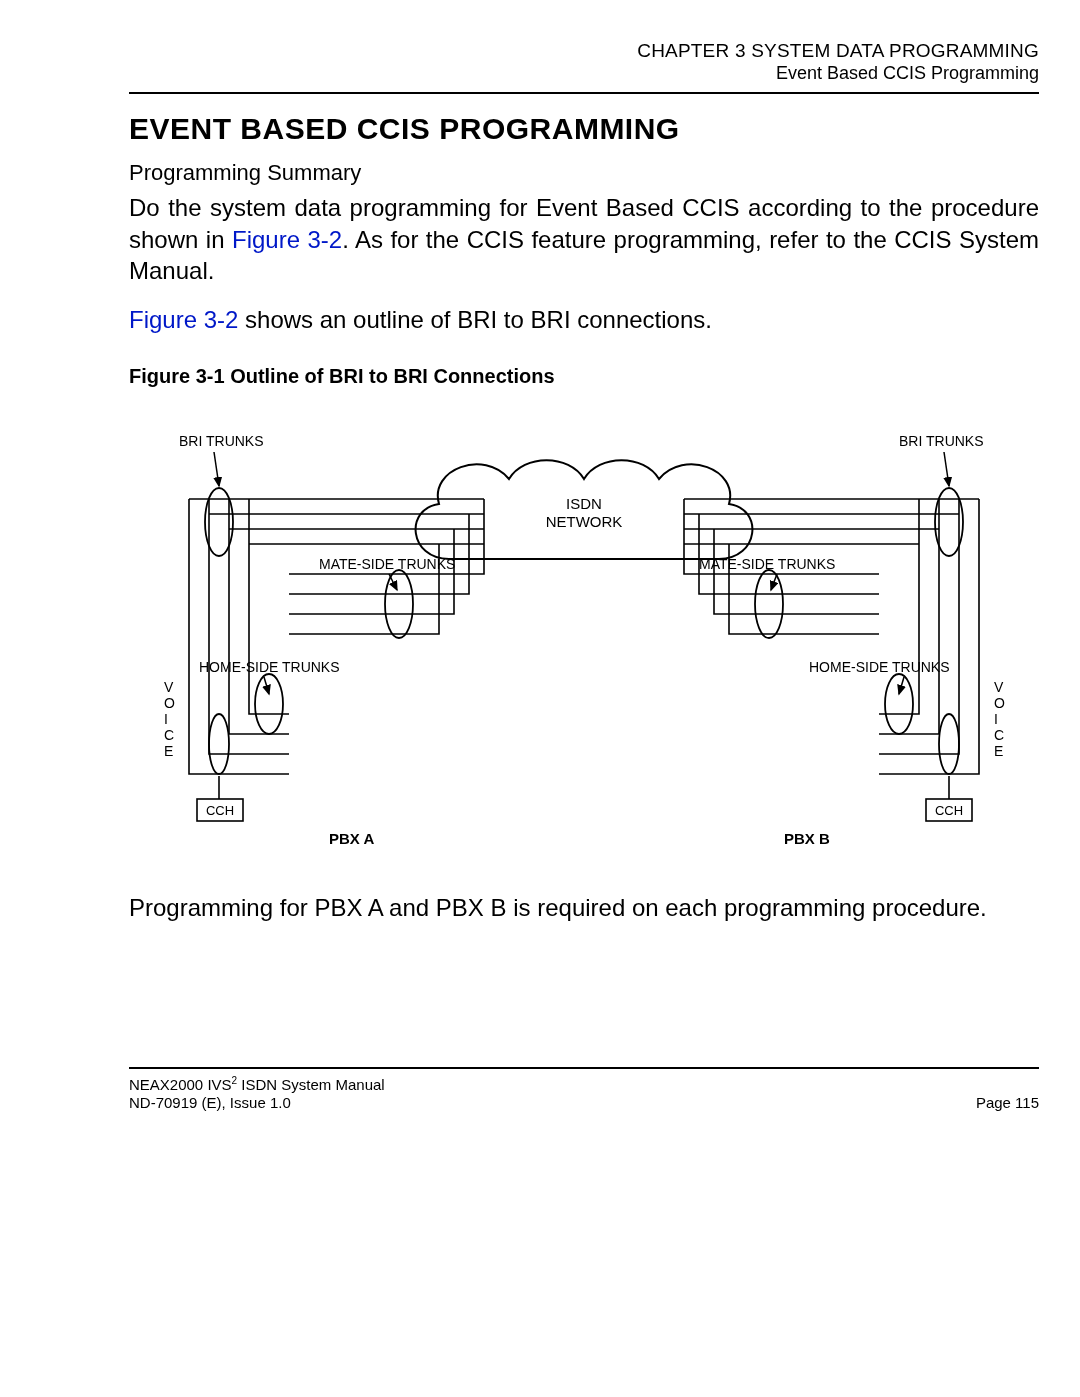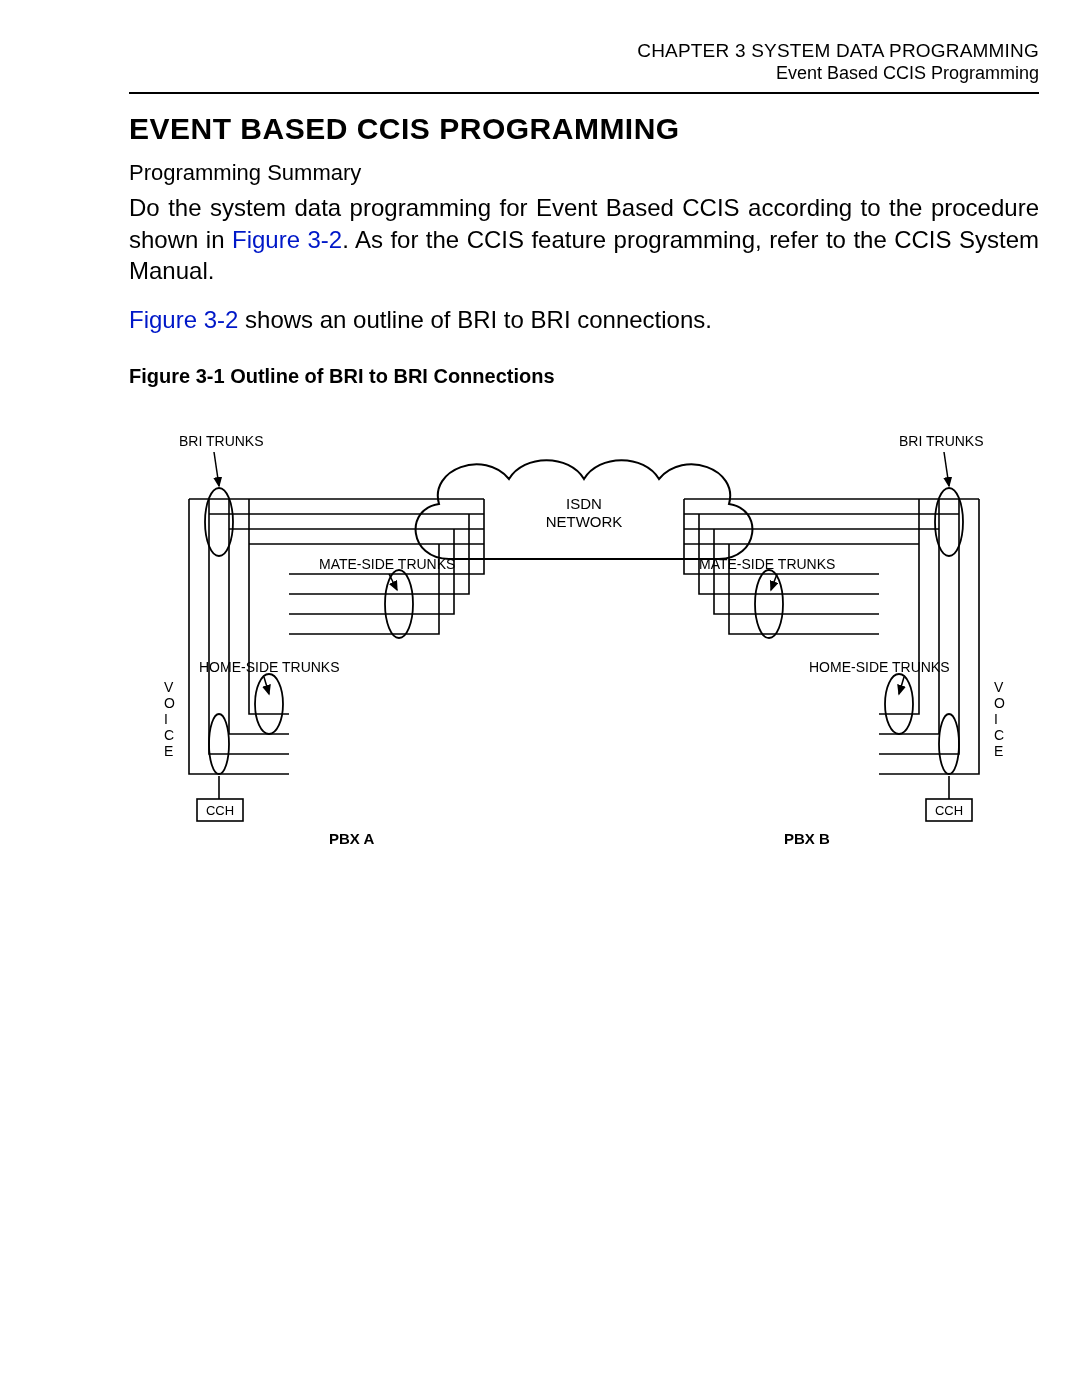--- a/index.html
+++ b/index.html
@@ -203,15 +203,26 @@
         <line x1="820" y1="372" x2="820" y2="395" stroke="#000" stroke-width="1.6"></line>
         <rect x="797" y="395" width="46" height="22" fill="#fff" stroke="#000" stroke-width="1.6"></rect>
         <text x="820" y="411" text-anchor="middle" font-size="13">CCH</text>
       </g>
 
       <text x="200" y="440" font-size="15" font-weight="bold">PBX A</text>
       <text x="655" y="440" font-size="15" font-weight="bold">PBX B</text>
     </svg>
   </div>
 
-
+  <p class="body">Programming for PBX A and PBX B is required on each programming procedure.</p>
+
+  <div class="footer">
+    <hr>
+    <div class="footer-row">
+      <div class="footer-left">
+        <span>NEAX2000 IVS</span><sup>2</sup><span> ISDN System Manual</span><br>
+        <span>ND-70919 (E), Issue 1.0</span>
+      </div>
+      <div class="footer-right">Page 115</div>
+    </div>
+  </div>
 
 </div>
 
 </body></html>

